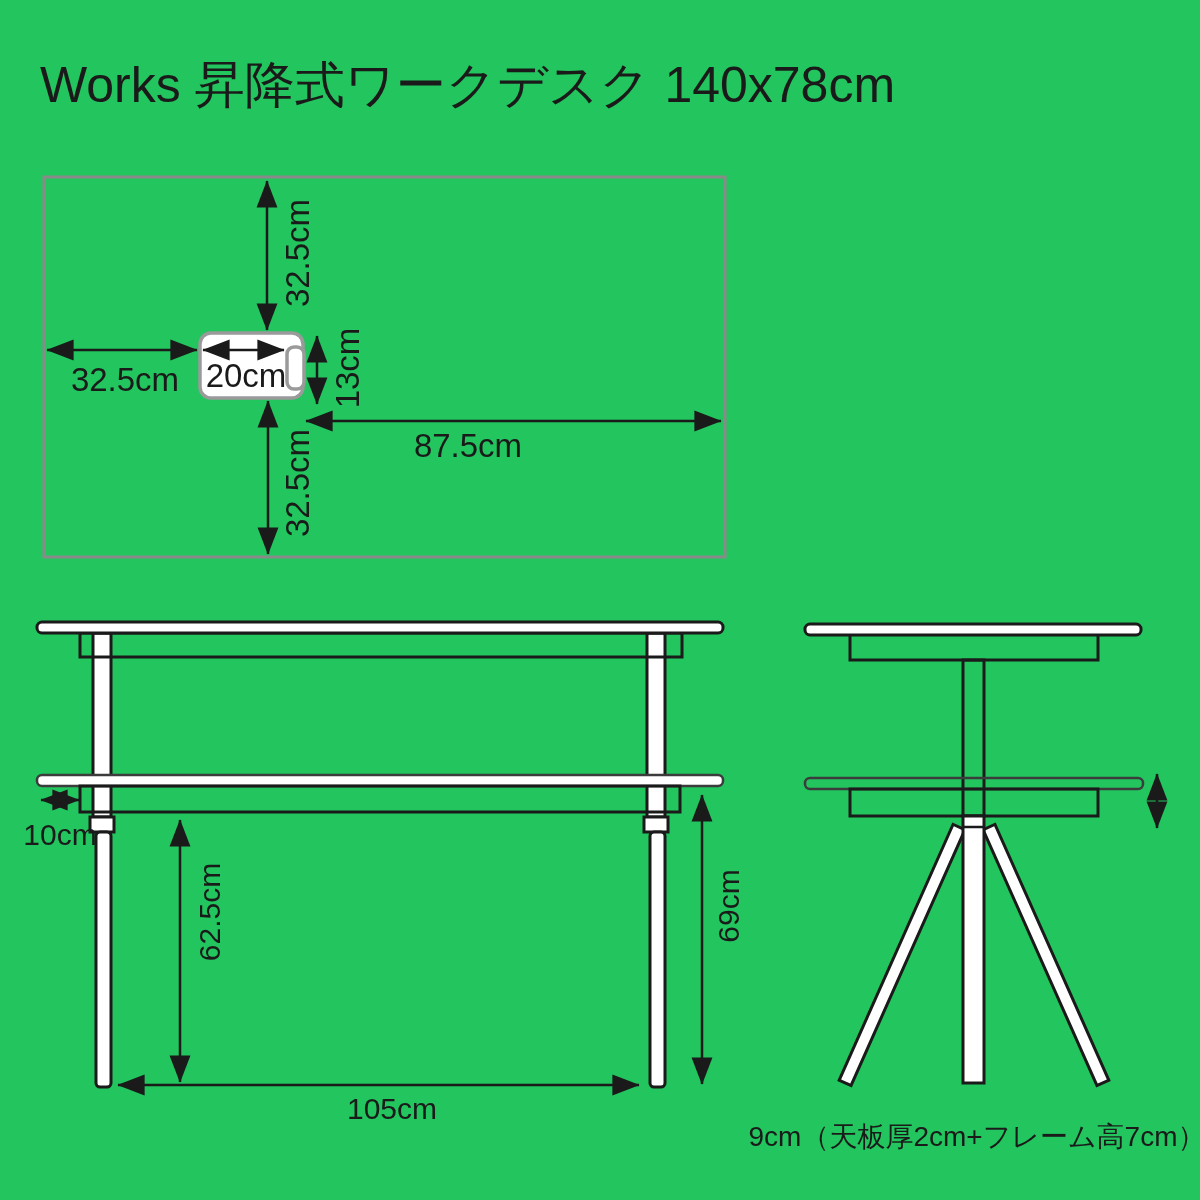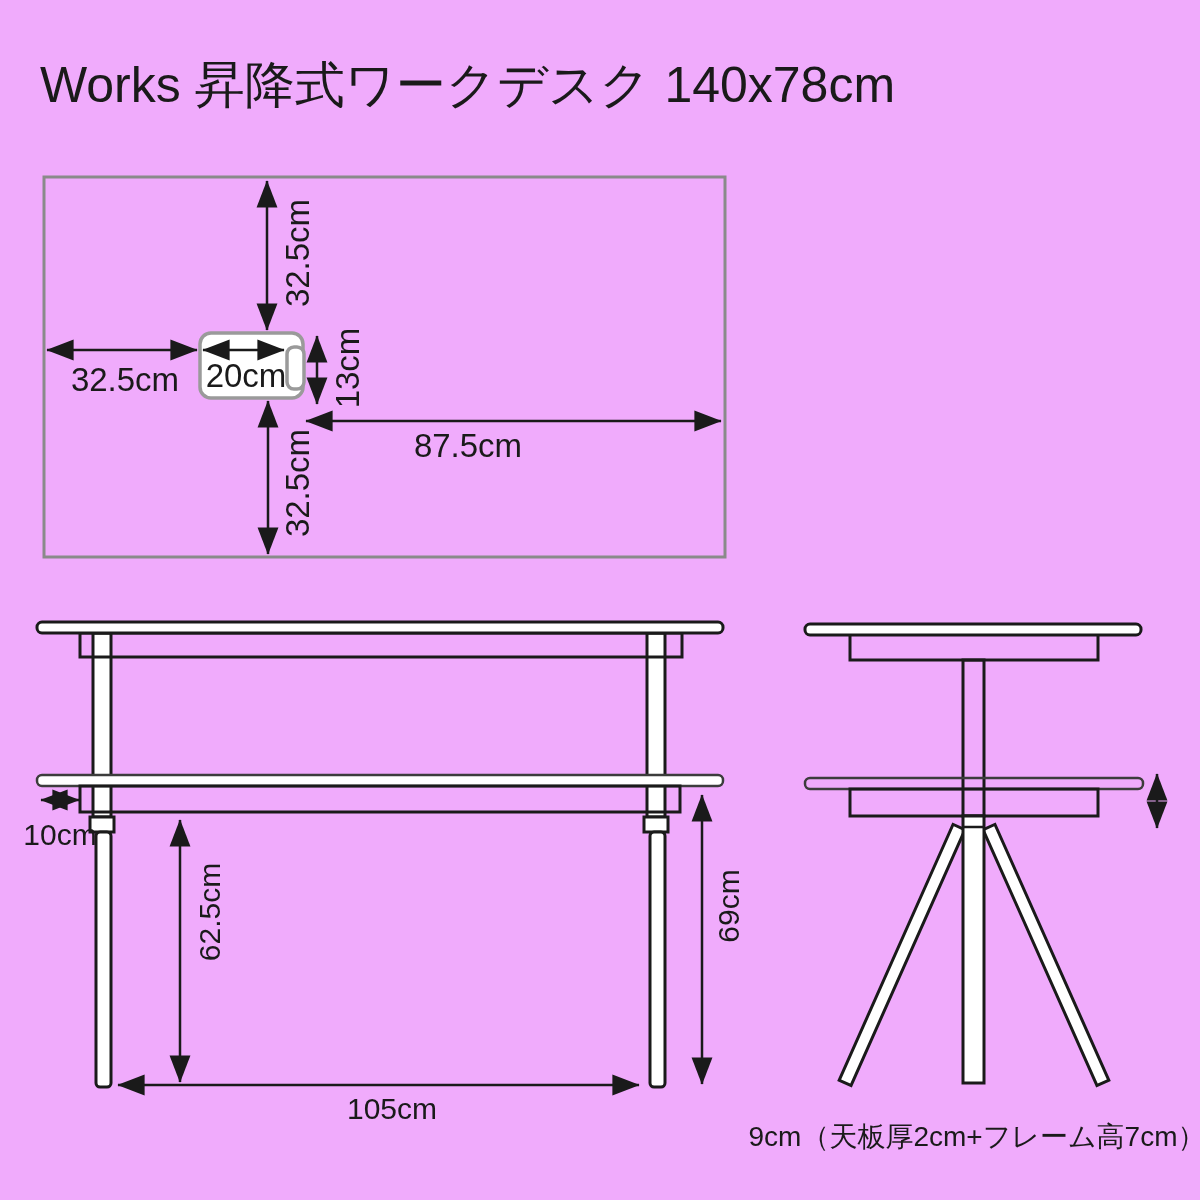--- a/index.html
+++ b/index.html
@@ -1,16 +1,16 @@
 <!DOCTYPE html>
 <html><head>
 <meta charset="utf-8">
 <style>
   html,body{margin:0;padding:0;background:#ffffff;}
-  .page{position:relative;width:1200px;height:1200px;background:#f0abfc;overflow:hidden;
+  .page{position:relative;width:1200px;height:1200px;background:#22c55e;overflow:hidden;
         font-family:"Liberation Sans","DejaVu Sans",sans-serif;color:#1a1a1a;}
   .title{position:absolute;left:40px;top:52px;font-size:50px;letter-spacing:0px;
          color:#1a1a1a;white-space:nowrap;}
   svg{position:absolute;left:0;top:0;}
   svg text{fill:#1a1a1a;font-family:"Liberation Sans","DejaVu Sans",sans-serif;}
   .dim{font-size:33px;}
   .dim-sm{font-size:30px;}
   .note{font-size:28px;}
 </style>
 </head>

